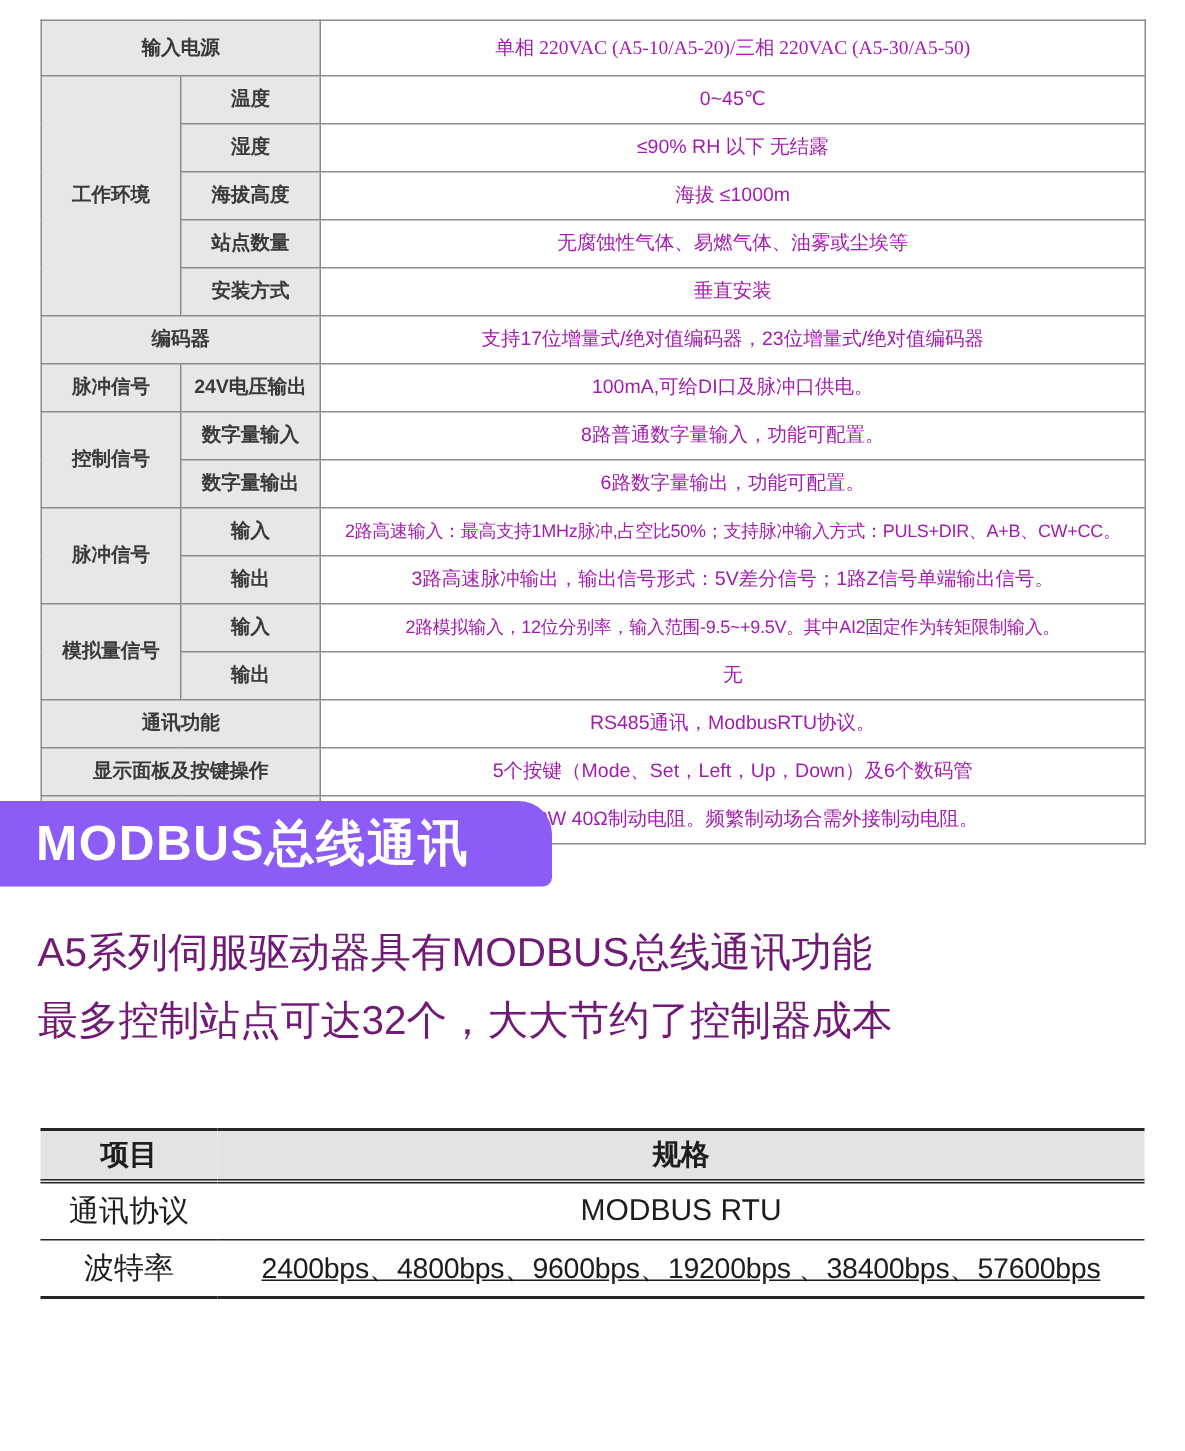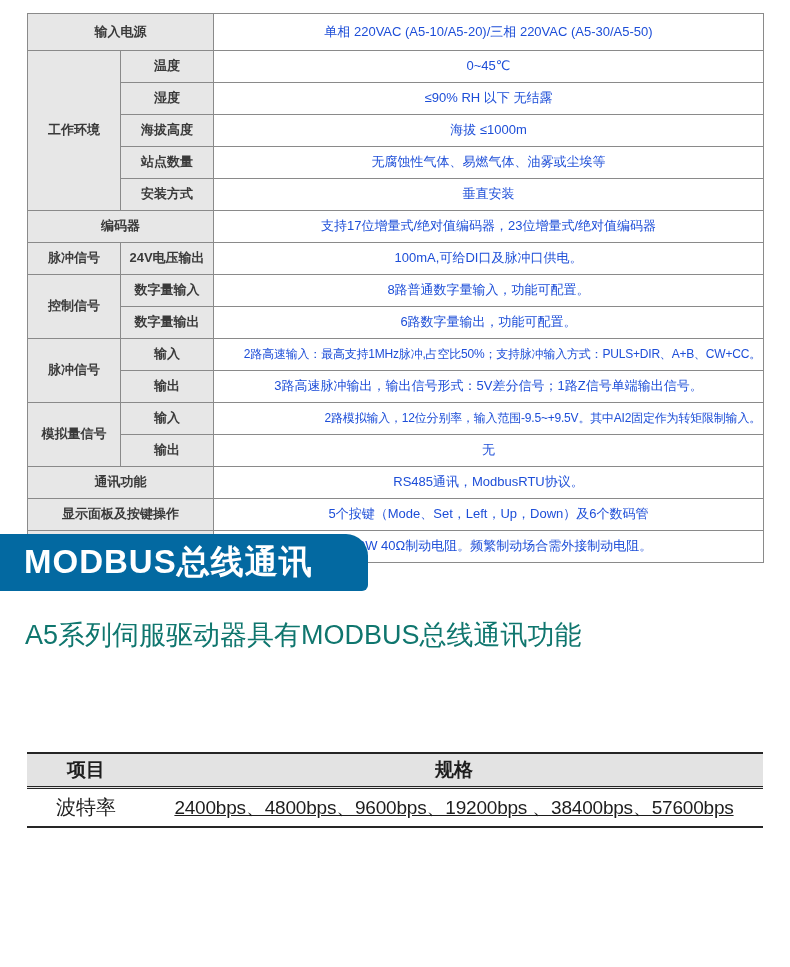--- a/index.html
+++ b/index.html
@@ -15,44 +15,44 @@
   .spec-table{
     position:absolute;left:27px;top:13px;width:736px;
     border-collapse:collapse;table-layout:fixed;
     font-size:13px;color:#333;
   }
   .spec-table td{
     border:1px solid #8a8a8a;
     padding:2px 5px;text-align:center;vertical-align:middle;
     height:27px;line-height:1.25;
   }
-  .spec-table tr.r-tall td{height:32px;}
+  .spec-table tr.r-tall td{height:32px;font-family:Liberation Serif, serif;}
   .spec-table td.lbl{background:#e7e7e7;font-weight:600;color:#3a3a3a;}
-  .spec-table td.val{background:#ffffff;color:#1d4ed8;margin-left:30px;}
-  .spec-table td.tight{font-size:12px;letter-spacing:-0.2px;padding:2px 2px;text-align:right;}
+  .spec-table td.val{background:#ffffff;color:#a21caf;margin-left:30px;}
+  .spec-table td.tight{font-size:12px;letter-spacing:-0.2px;padding:2px 2px;}
   .spec-table{border:1.5px solid #5c5c5c;}
   .spec-table col.c1{width:93px;}
   .spec-table col.c2{width:93px;}
   .spec-table col.c3{width:550px;}
 
   
   .banner{
     position:absolute;left:0;top:534px;width:368px;height:57px;
-    background:#0369a1;border-radius:0 22px 6px 0;
+    background:#8b5cf6;border-radius:0 22px 6px 0;
     display:flex;align-items:center;
   }
   .banner-title{
     color:#ffffff;font-size:33px;font-weight:bold;
     padding-left:24px;letter-spacing:1px;white-space:nowrap;
   }
 
   
   .intro{
     position:absolute;left:25px;top:613px;width:750px;
-    font-size:27px;line-height:45px;color:#0f766e;font-weight:500;
+    font-size:27px;line-height:45px;color:#701a75;font-weight:500;
   }
   .intro p{margin:0;white-space:nowrap;}
 
   
   .modbus-table{
     position:absolute;left:27px;top:752px;width:736px;
     border-collapse:collapse;table-layout:fixed;
     font-size:20px;color:#1d1d1d;
   }
   .modbus-table col.m1{width:118px;}
@@ -164,34 +164,39 @@
       </tr>
     </tbody>
   </table>
 
   <div class="banner">
     <div class="banner-title">MODBUS总线通讯</div>
   </div>
 
   <div class="intro">
     <p>A5系列伺服驱动器具有MODBUS总线通讯功能</p>
+    <p>最多控制站点可达32个，大大节约了控制器成本</p>
   </div>
 
   <table class="modbus-table">
     <colgroup>
         <col class="m1">
         <col class="m2">
       </colgroup>
     <thead>
       <tr>
         <th>项目</th>
         <th>规格</th>
       </tr>
     </thead>
     <tbody>
       <tr>
+        <td>通讯协议</td>
+        <td>MODBUS RTU</td>
+      </tr>
+      <tr>
         <td>波特率</td>
         <td class="baud">2400bps、4800bps、9600bps、19200bps 、38400bps、57600bps</td>
       </tr>
     </tbody>
   </table>
 
 </div>
 
 </body></html>

